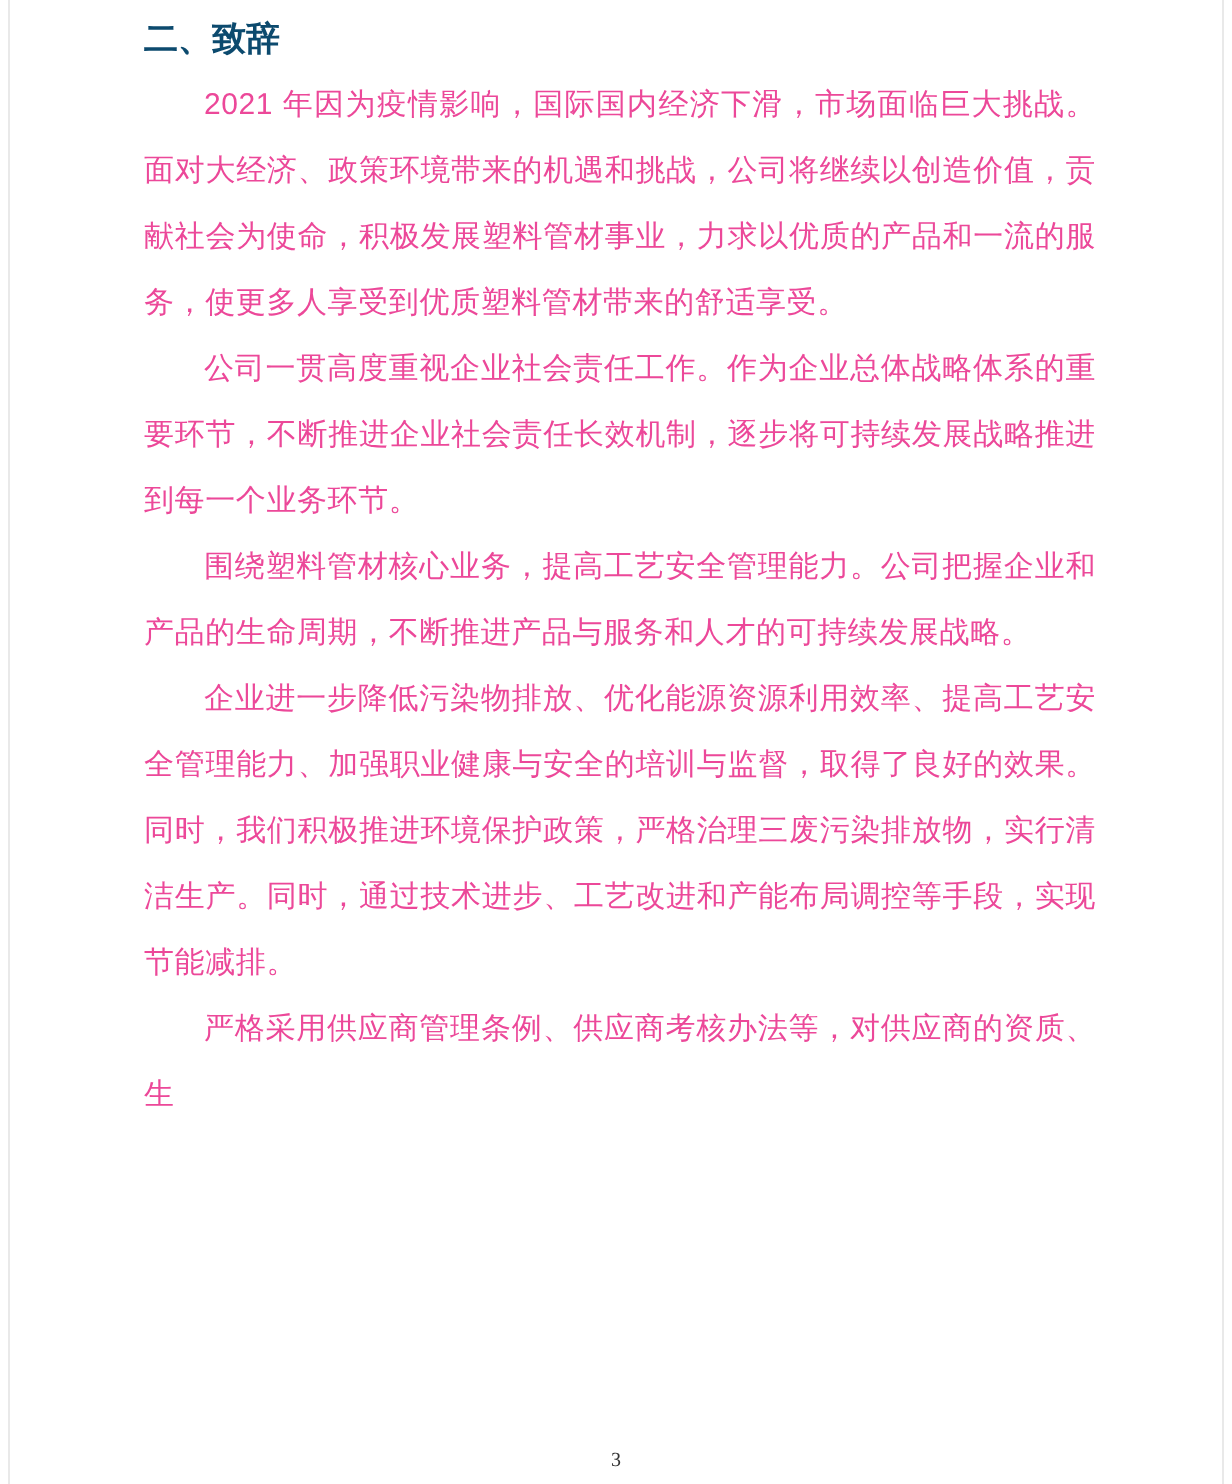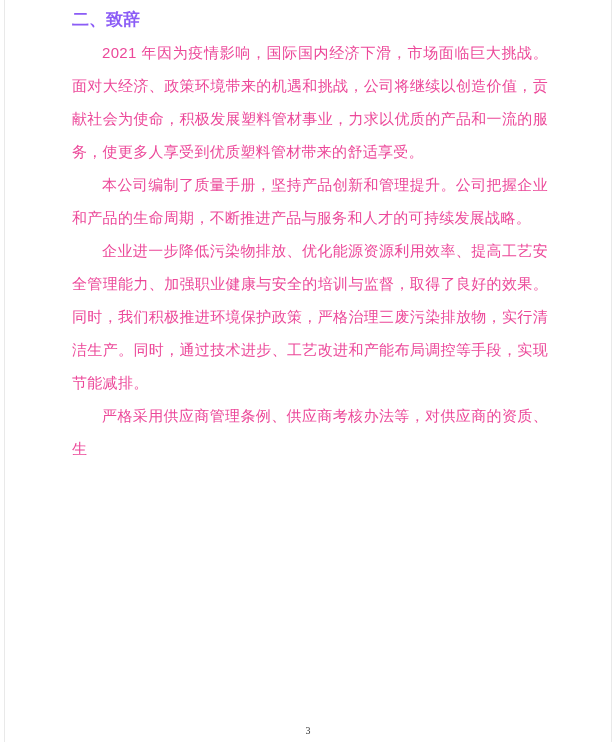--- a/index.html
+++ b/index.html
@@ -29,21 +29,21 @@
     position: absolute;
     left: 72px;
     top: 8px;
     width: 476px;
   }
   .heading {
     margin: 0 0 4px 0;
     font-size: 17px;
     font-weight: bold;
     line-height: 24px;
-    color: #8b5cf6;
+    color: #0c4a6e;
   }
   .body-para {
     margin: 0;
     font-size: 15px;
     letter-spacing: 0.3px;
     line-height: 33px;
     text-indent: 2em;
     text-align: justify;
     text-justify: inter-ideograph;
     word-break: break-all;
@@ -66,22 +66,23 @@
 
 <div class="page">
   <div class="edge edge-left"></div>
   <div class="edge edge-right"></div>
 
   <div class="content">
     <h2 class="heading">二、致辞</h2>
 
     <p class="body-para">2021 年因为疫情影响，国际国内经济下滑，市场面临巨大挑战。面对大经济、政策环境带来的机遇和挑战，公司将继续以创造价值，贡献社会为使命，积极发展塑料管材事业，力求以优质的产品和一流的服务，使更多人享受到优质塑料管材带来的舒适享受。</p>
 
+    <p class="body-para">公司一贯高度重视企业社会责任工作。作为企业总体战略体系的重要环节，不断推进企业社会责任长效机制，逐步将可持续发展战略推进到每一个业务环节。</p>
 
-    <p class="body-para">本公司编制了质量手册，坚持产品创新和管理提升。公司把握企业和产品的生命周期，不断推进产品与服务和人才的可持续发展战略。</p>
+    <p class="body-para">围绕塑料管材核心业务，提高工艺安全管理能力。公司把握企业和产品的生命周期，不断推进产品与服务和人才的可持续发展战略。</p>
 
 
     <p class="body-para">企业进一步降低污染物排放、优化能源资源利用效率、提高工艺安全管理能力、加强职业健康与安全的培训与监督，取得了良好的效果。同时，我们积极推进环境保护政策，严格治理三废污染排放物，实行清洁生产。同时，通过技术进步、工艺改进和产能布局调控等手段，实现节能减排。</p>
 
     <p class="body-para">严格采用供应商管理条例、供应商考核办法等，对供应商的资质、生</p>
   </div>
 
   <div class="page-num">3</div>
 </div>
 

